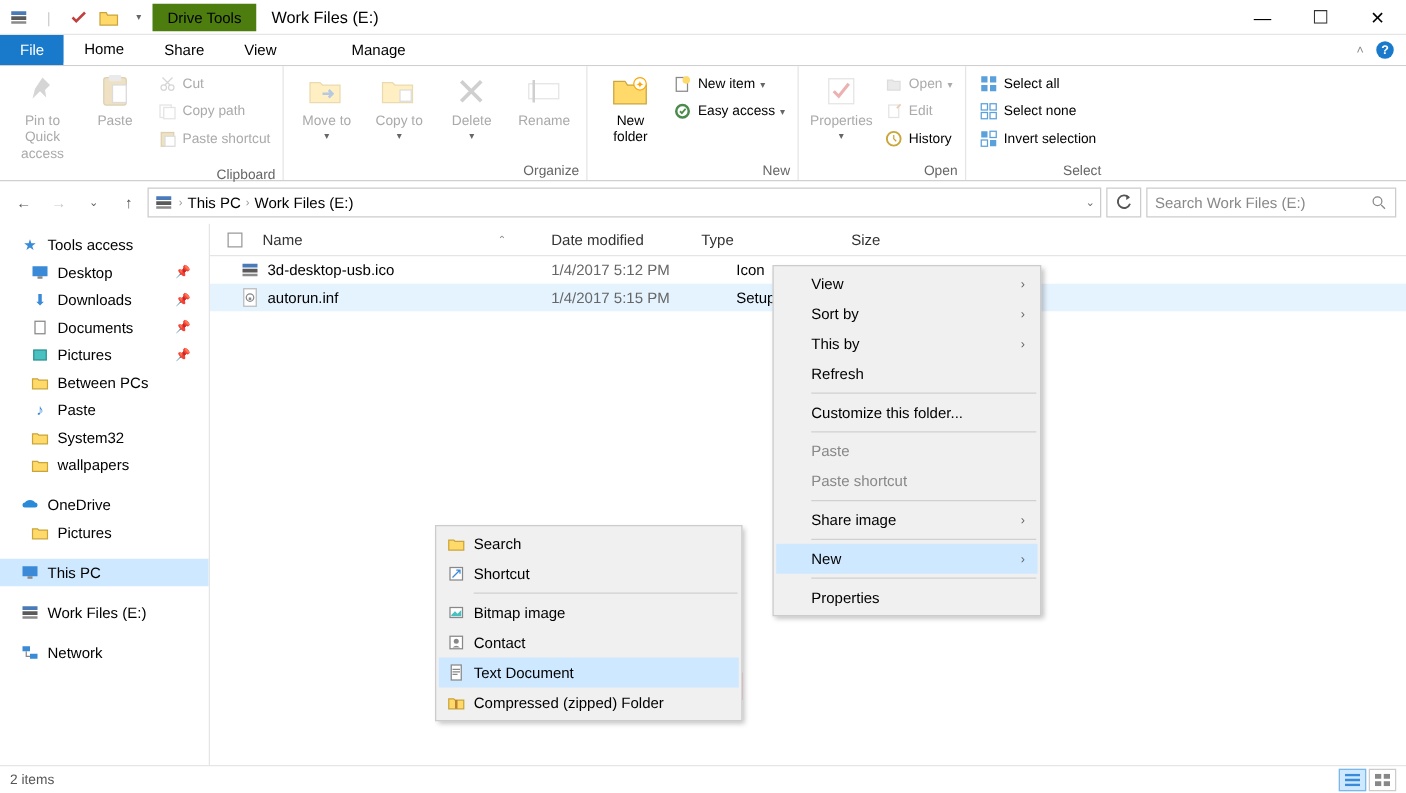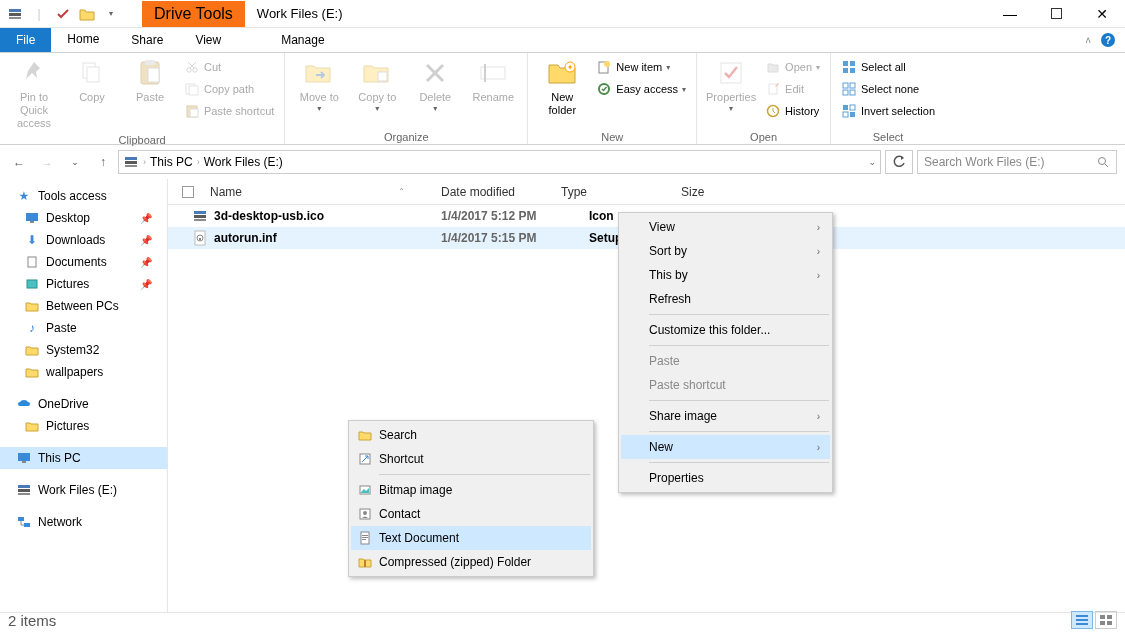--- a/index.html
+++ b/index.html
@@ -2,39 +2,39 @@
 <html><head>
 <meta charset="utf-8">
 <style>
 * { box-sizing: border-box; margin: 0; padding: 0; font-family: "Segoe UI", Tahoma, sans-serif; }
 body { width: 1125px; height: 634px; background: #fff; font-size: 12px; color: #000; position: relative; overflow: hidden; }
 
 
 .titlebar { height: 28px; display: flex; align-items: center; background: #fff; border-bottom: 1px solid #e5e5e5; }
 .titlebar-left { display: flex; align-items: center; padding-left: 4px; gap: 2px; }
 .qat-btn { width: 22px; height: 22px; display: flex; align-items: center; justify-content: center; }
-.drive-tools-tab { background: #f97316; padding: 4px 12px; margin-left: 20px; font-size: 16px; }
+.drive-tools-tab { background: #4d7c0f; padding: 4px 12px; margin-left: 0; font-size: 12px; }
 .window-title { margin-left: 12px; font-size: 13px; }
 .win-controls { margin-left: auto; display: flex; }
 .win-btn { width: 46px; height: 28px; display: flex; align-items: center; justify-content: center; font-size: 14px; }
 
 
 .ribbon-tabs { height: 25px; display: flex; align-items: stretch; border-bottom: 1px solid #d0d0d0; }
 .ribbon-tab { padding: 0 16px; display: flex; align-items: center; font-size: 12px; cursor: pointer; }
 .ribbon-tab.file { background: #1979ca; color: #fff; }
 .ribbon-tab.active { border-bottom: 2px solid #fff; background: #fff; }
 .ribbon-tabs .ribbon-tab:nth-child(6) { margin-left: -4px; }
 .ribbon-right { margin-left: auto; display: flex; align-items: center; gap: 10px; padding-right: 10px; }
 .help-circle { width: 14px; height: 14px; border-radius: 50%; background: #1979ca; color: #fff; display: flex; align-items: center; justify-content: center; font-size: 10px; font-weight: bold; }
 
 
 .ribbon { height: 92px; background: #fff; border-bottom: 1px solid #d0d0d0; display: flex; position: relative; }
 .ribbon-group { border-right: 1px solid #e5e5e5; display: flex; flex-direction: column; padding: 2px 6px 1px; }
 .group-content { flex: 1; display: flex; align-items: flex-start; gap: 2px; }
-.group-label { text-align: center; font-size: 11px; color: #666; padding-top: 1px; }
+.group-label { text-align: right; font-size: 11px; color: #666; padding-top: 1px; }
 .big-btn { display: flex; flex-direction: column; align-items: center; justify-content: center; width: 56px; padding: 2px 2px; font-size: 11px; line-height: 1.2; text-align: center; }
 .big-btn.with-arrow::after { content: "▾"; font-size: 8px; color: #666; }
 .icon-lg { width: 32px; height: 32px; margin-bottom: 2px; display: flex; align-items: center; justify-content: center; }
 .small-stack { display: flex; flex-direction: column; gap: 2px; padding-top: 2px; }
 .small-btn { display: flex; align-items: center; gap: 4px; font-size: 11px; padding: 2px 4px; white-space: nowrap; }
 .icon-sm { width: 16px; height: 16px; display: inline-flex; align-items: center; justify-content: center; flex-shrink: 0; }
 .disabled { color: #aaa; }
 .disabled svg { opacity: 0.4; }
 
 
@@ -63,28 +63,28 @@
 
 
 .filelist { flex: 1; position: relative; }
 .col-headers { display: flex; height: 26px; border-bottom: 1px solid #e5e5e5; align-items: center; font-size: 12px; color: #333; }
 .col { padding: 0 8px; display: flex; align-items: center; gap: 4px; }
 .col.name { width: 265px; padding-left: 40px; }
 .col.date { width: 120px; }
 .col.type { width: 120px; }
 .col.size { width: 120px; }
 .sort-arrow { font-size: 8px; color: #888; margin-left: auto; padding-right: 20px;}
-.file-row { display: flex; height: 22px; align-items: center; font-size: 12px; padding-left: 18px; font-weight: bold; }
+.file-row { display: flex; height: 22px; align-items: center; font-size: 12px; padding-left: 18px; }
 .file-row.hover { background: #e5f3ff; }
 .file-row .cell-name { width: 247px; display: flex; align-items: center; gap: 6px; padding-left: 6px; }
 .file-row .cell-date { width: 120px; color: #666; padding-left: 8px; }
 .file-row .cell-type { width: 120px; padding-left: 8px; margin-left: 28px; }
 
 
-.statusbar { height: 22px; border-top: 1px solid #e5e5e5; display: flex; align-items: flex-end; padding: 5px 8px; font-size: 15px; color: #555; }
+.statusbar { height: 22px; border-top: 1px solid #e5e5e5; display: flex; align-items: center; padding: 5px 8px; font-size: 11px; color: #555; }
 .view-toggles { margin-left: auto; display: flex; gap: 2px; }
 .view-toggle { width: 22px; height: 18px; border: 1px solid #ccc; display: flex; align-items: center; justify-content: center; }
 .view-toggle.active { background: #cde8ff; border-color: #7ab8e8; }
 
 
 .context-menu { position: absolute; background: #f0f0f0; border: 1px solid #ccc; box-shadow: 2px 2px 4px rgba(0,0,0,0.25); padding: 2px; font-size: 12px; z-index: 100; }
 .ctx-main { left: 618px; top: 212px; width: 215px; }
 .ctx-sub { left: 348px; top: 420px; width: 246px; }
 .menu-item { display: flex; align-items: center; padding: 5px 10px 5px 28px; cursor: pointer; position: relative; }
 .menu-item.highlight { background: #cde8ff; }
@@ -156,29 +156,20 @@
       <div class="big-btn disabled">
         <span class="icon-lg">
             <svg width="28" height="28">
               <path d="M14 3 L20 9 L16 13 L17 19 L12 14 L6 20 L8 12 L14 3" fill="#999"></path>
             </svg>
           </span>
         <span>Pin to Quick access</span>
       </div>
       <div class="big-btn disabled">
         <span class="icon-lg">
-            <svg width="26" height="26">
-              <rect x="4" y="3" width="12" height="15" fill="#fff" stroke="#bbb"></rect>
-              <rect x="8" y="7" width="12" height="15" fill="#fff" stroke="#bbb"></rect>
-            </svg>
-          </span>
-        <span>Copy</span>
-      </div>
-      <div class="big-btn disabled">
-        <span class="icon-lg">
             <svg width="26" height="30">
               <rect x="4" y="4" width="18" height="22" rx="2" fill="#d8b56a" stroke="#aa8a40"></rect>
               <rect x="8" y="2" width="10" height="5" rx="1" fill="#ccc"></rect>
               <rect x="11" y="10" width="11" height="14" fill="#fff" stroke="#aaa"></rect>
             </svg>
           </span>
         <span>Paste</span>
       </div>
       <div class="small-stack">
         <div class="small-btn disabled">

